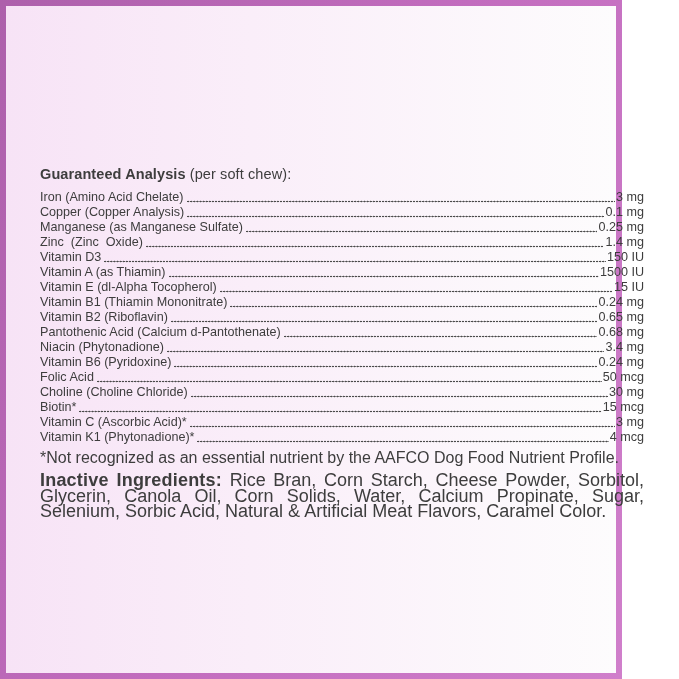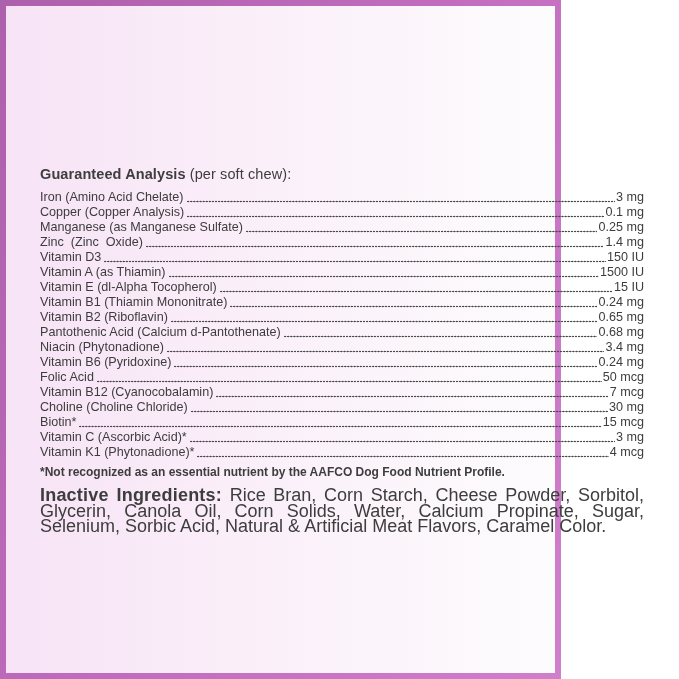--- a/index.html
+++ b/index.html
@@ -4,21 +4,21 @@
 <style>
   html, body { margin: 0; padding: 0; }
   body {
     width: 679px; height: 679px;
     background: #ffffff;
     font-family: "Liberation Sans", sans-serif;
     overflow: hidden;
   }
   .frame {
     position: relative;
-    width: 561px; height: 679px;
+    width: 622px; height: 679px;
     box-sizing: border-box;
     background: linear-gradient(115deg, var(--frame_start) 0%, var(--frame_mid) 50%, var(--frame_end) 100%);
   }
   .inner {
     position: absolute;
     inset: 6px;
     background: linear-gradient(90deg, var(--bg_left) 0%, var(--bg_mid) 40%, var(--bg_right) 100%);
   }
   .content {
     position: absolute;
@@ -49,23 +49,22 @@
     align-self: flex-end;
     height: 3px;
     margin: 0 1px 2.5px 3px;
     background-image: radial-gradient(circle at 1.1px 1.5px, var(--dots) 0.85px, transparent 1.05px);
     background-size: 3.1px 3px;
     background-repeat: repeat-x;
     min-width: 8px;
   }
   .footnote {
     margin: 5px 0 0 0;
-    font-size: 12px;
+    font-size: 16px;
     line-height: 15px;
-    font-weight: bold;
   }
   .inactive {
     margin: 8px 0 0 0;
     font-size: 18px;
     line-height: 15.6px;
     text-align: justify;
   }
   .inactive strong { font-weight: bold; letter-spacing: 0.2px; }
 </style>
 </head>
@@ -149,25 +148,20 @@
     <span class="dots"></span>
     <span class="val">0.24 mg</span>
   </div>
 
   <div class="row">
     <span class="lbl">Folic Acid</span>
     <span class="dots"></span>
     <span class="val">50 mcg</span>
   </div>
 
-  <div class="row">
-    <span class="lbl">Vitamin B12 (Cyanocobalamin)</span>
-    <span class="dots"></span>
-    <span class="val">7 mcg</span>
-  </div>
 
   <div class="row">
     <span class="lbl">Choline (Choline Chloride)</span>
     <span class="dots"></span>
     <span class="val">30 mg</span>
   </div>
 
   <div class="row">
     <span class="lbl">Biotin*</span>
     <span class="dots"></span>

